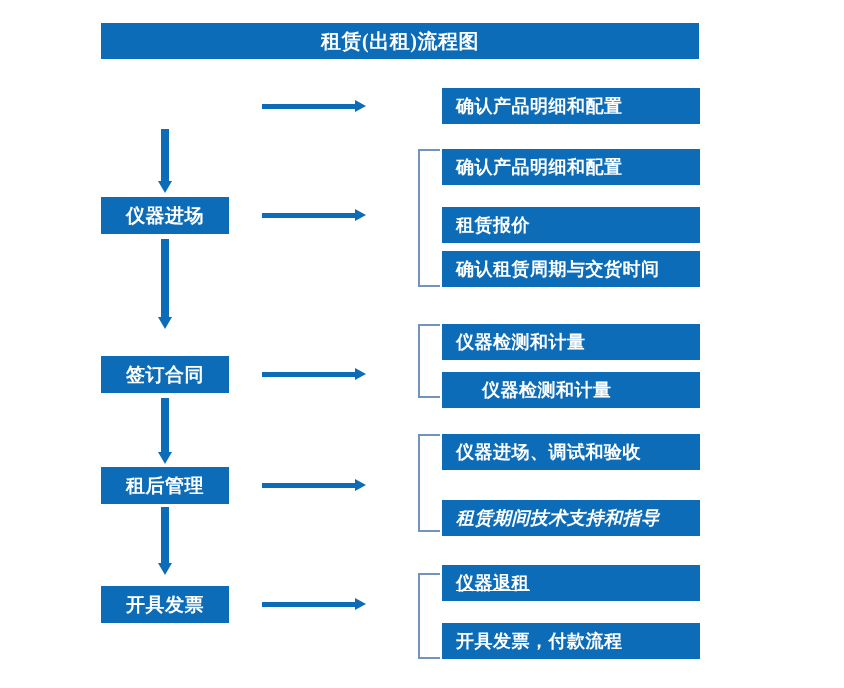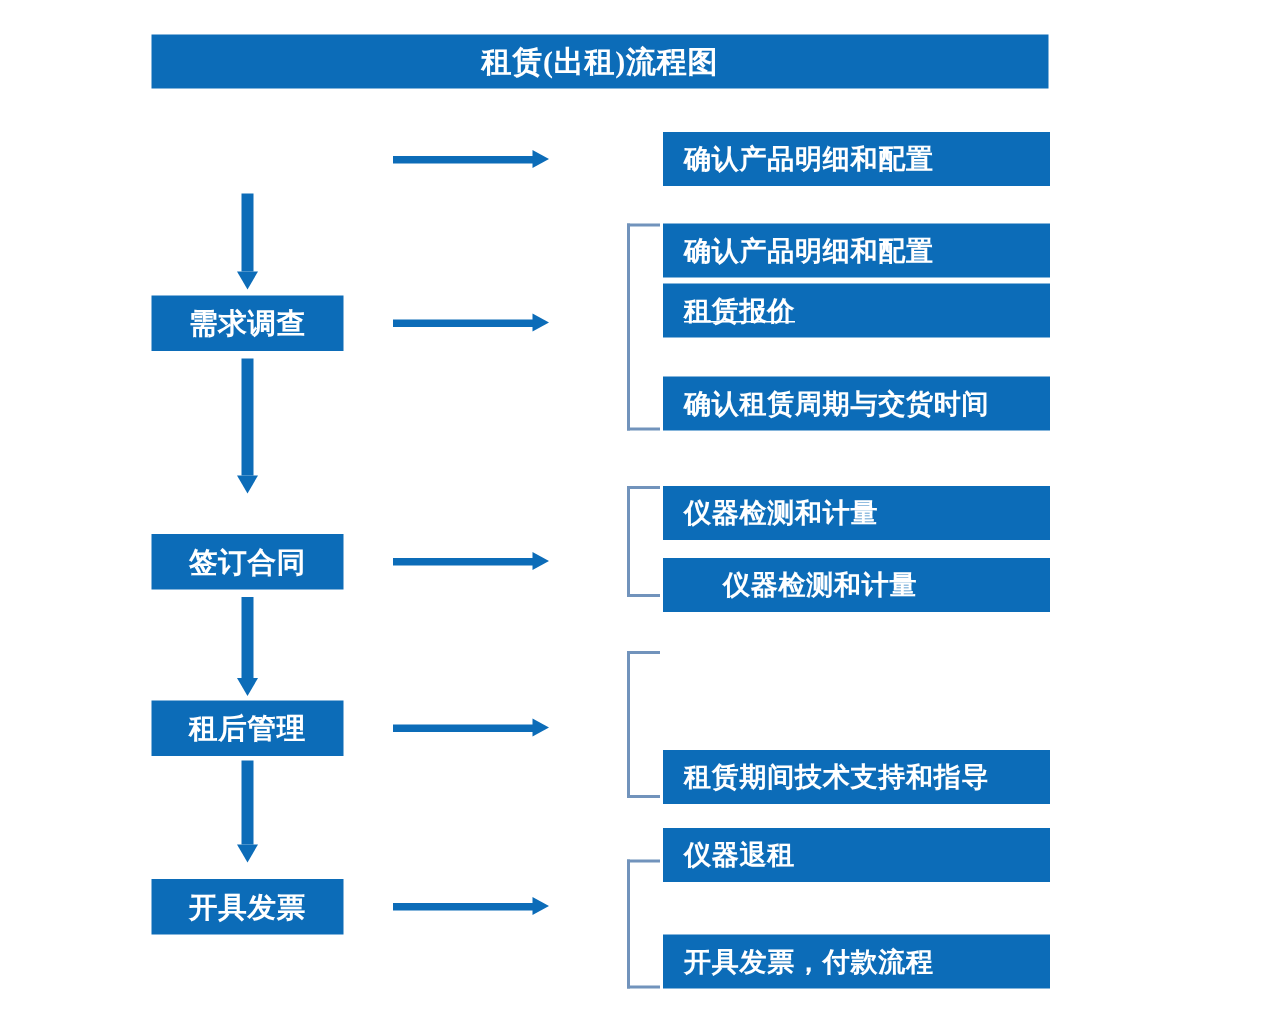--- a/index.html
+++ b/index.html
@@ -136,31 +136,31 @@
     <div class="head"></div>
   </div>
 
   <div class="box detail-box" style="top:77px;">确认产品明细和配置</div>
 
   <div class="v-arrow" style="top:118px; height:64px;">
     <div class="shaft" style="height:52px;"></div>
     <div class="head" style="top:52px;"></div>
   </div>
 
-  <div class="box stage-box" style="top:186px;">需求调查</div>
+  <div class="box stage-box" style="top:186px;">仪器进场</div>
 
   <div class="h-arrow" style="top:198px;">
     <div class="shaft"></div>
     <div class="head"></div>
   </div>
 
   <div class="bracket" style="top:138px; height:138px;"></div>
 
   <div class="box detail-box" style="top:138px;">确认产品明细和配置</div>
-  <div class="box detail-box" style="top:178px;text-decoration:underline;">租赁报价</div>
+  <div class="box detail-box" style="top:196px;">租赁报价</div>
   <div class="box detail-box" style="top:240px;text-align:right;">确认租赁周期与交货时间</div>
 
   <div class="v-arrow" style="top:228px; height:90px;">
     <div class="shaft" style="height:78px;"></div>
     <div class="head" style="top:78px;"></div>
   </div>
 
   <div class="box stage-box" style="top:345px;">签订合同</div>
 
   <div class="h-arrow" style="top:357px;">
@@ -180,32 +180,33 @@
 
   <div class="box stage-box" style="top:456px;">租后管理</div>
 
   <div class="h-arrow" style="top:468px;">
     <div class="shaft"></div>
     <div class="head"></div>
   </div>
 
   <div class="bracket" style="top:423px; height:98px;"></div>
 
-  <div class="box detail-box" style="top:489px;">租赁期间技术支持和指导</div>
+  <div class="box detail-box" style="top:423px;">仪器进场、调试和验收</div>
+  <div class="box detail-box" style="top:489px;font-style:italic;">租赁期间技术支持和指导</div>
 
   <div class="v-arrow" style="top:496px; height:68px;">
     <div class="shaft" style="height:56px;"></div>
     <div class="head" style="top:56px;"></div>
   </div>
 
   <div class="box stage-box" style="top:575px;">开具发票</div>
 
   <div class="h-arrow" style="top:587px;">
     <div class="shaft"></div>
     <div class="head"></div>
   </div>
 
   <div class="bracket" style="top:562px; height:86px;"></div>
 
-  <div class="box detail-box" style="top:541px;">仪器退租</div>
+  <div class="box detail-box" style="top:554px;text-decoration:underline;">仪器退租</div>
   <div class="box detail-box" style="top:612px;">开具发票，付款流程</div>
 
 </div>
 
 </body></html>

